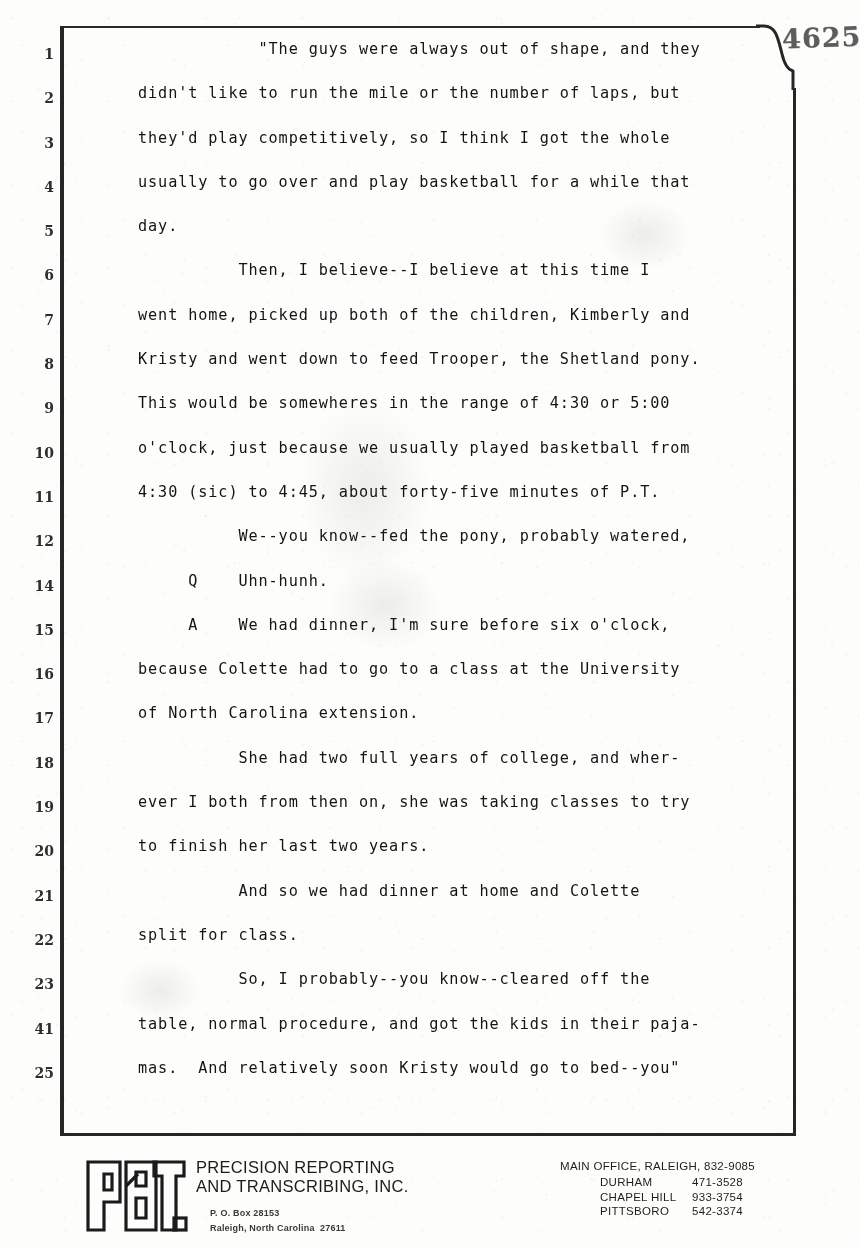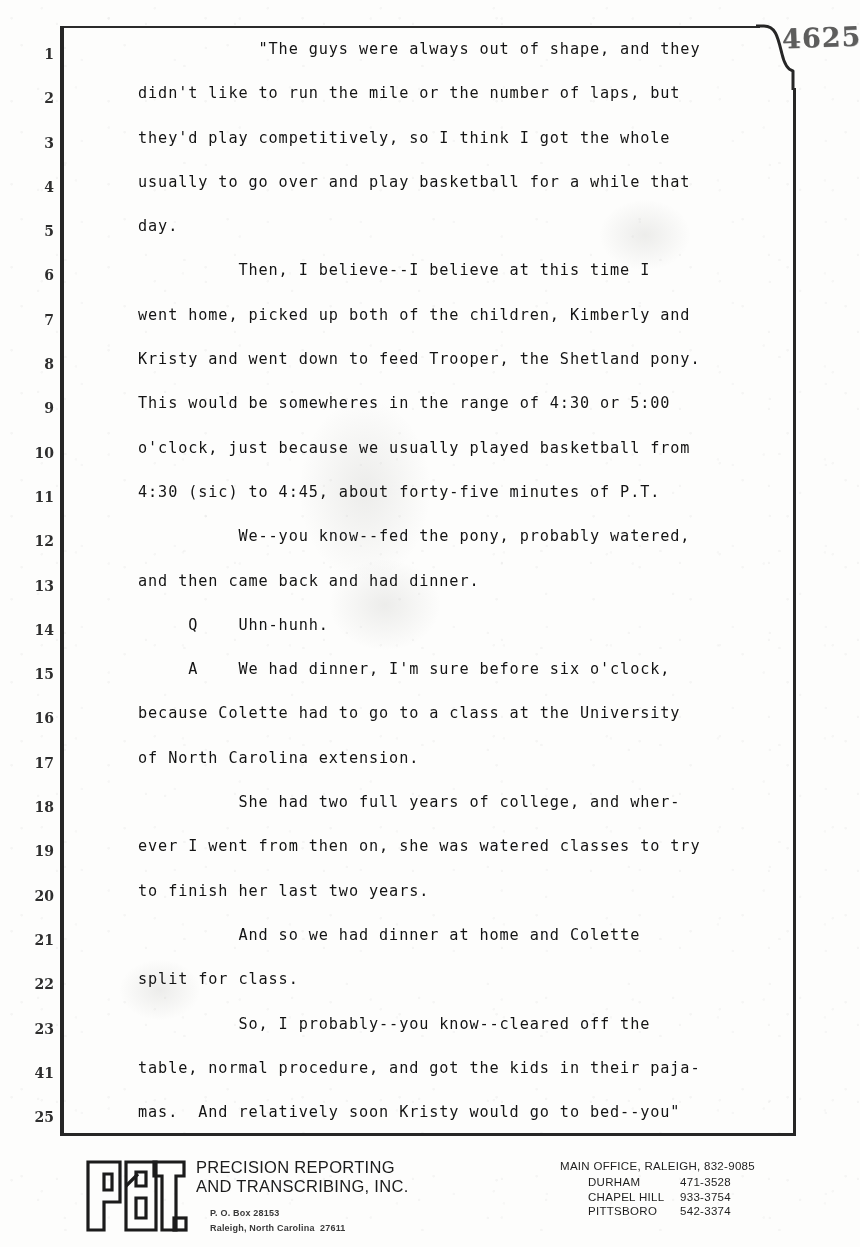--- a/index.html
+++ b/index.html
@@ -194,21 +194,21 @@
     font-family: "Liberation Sans", sans-serif;
     color: #1e1e1e;
   }
   .contact-main {
     font-size: 11.5px;
     letter-spacing: 0.3px;
     white-space: pre;
     margin-bottom: 3px;
   }
   .contact-table {
-    margin-left: 28px;
+    margin-left: 40px;
     font-size: 11.5px;
     letter-spacing: 0.3px;
   }
   .contact-row {
     display: flex;
     line-height: 14.5px;
   }
   .contact-city {
     width: 92px;
     white-space: pre;
@@ -285,24 +285,20 @@
       </div>
       <div class="line-row">
         <div class="line-no">11</div>
         <div class="line-text">4:30 (sic) to 4:45, about forty-five minutes of P.T.</div>
       </div>
       <div class="line-row">
         <div class="line-no">12</div>
         <div class="line-text">          We--you know--fed the pony, probably watered,</div>
       </div>
       <div class="line-row">
-        <div class="line-no">13</div>
-        <div class="line-text">and then came back and had dinner.</div>
-      </div>
-      <div class="line-row">
         <div class="line-no">14</div>
         <div class="line-text">     Q    Uhn-hunh.</div>
       </div>
       <div class="line-row">
         <div class="line-no">15</div>
         <div class="line-text">     A    We had dinner, I'm sure before six o'clock,</div>
       </div>
       <div class="line-row">
         <div class="line-no">16</div>
         <div class="line-text">because Colette had to go to a class at the University</div>
@@ -310,21 +306,21 @@
       <div class="line-row">
         <div class="line-no">17</div>
         <div class="line-text">of North Carolina extension.</div>
       </div>
       <div class="line-row">
         <div class="line-no">18</div>
         <div class="line-text">          She had two full years of college, and wher-</div>
       </div>
       <div class="line-row">
         <div class="line-no">19</div>
-        <div class="line-text">ever I went from then on, she was watered classes to try</div>
+        <div class="line-text">ever I both from then on, she was taking classes to try</div>
       </div>
       <div class="line-row">
         <div class="line-no">20</div>
         <div class="line-text">to finish her last two years.</div>
       </div>
       <div class="line-row">
         <div class="line-no">21</div>
         <div class="line-text">          And so we had dinner at home and Colette</div>
       </div>
       <div class="line-row">

